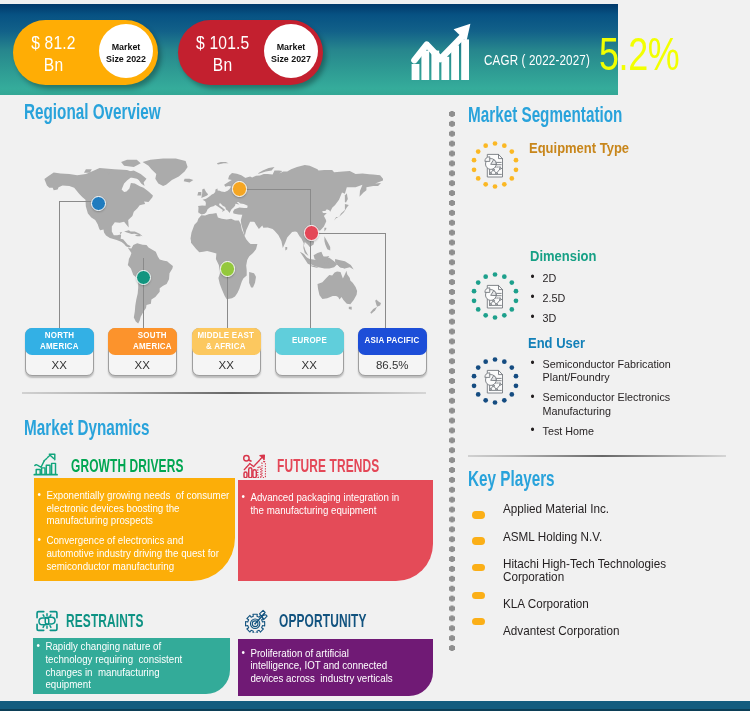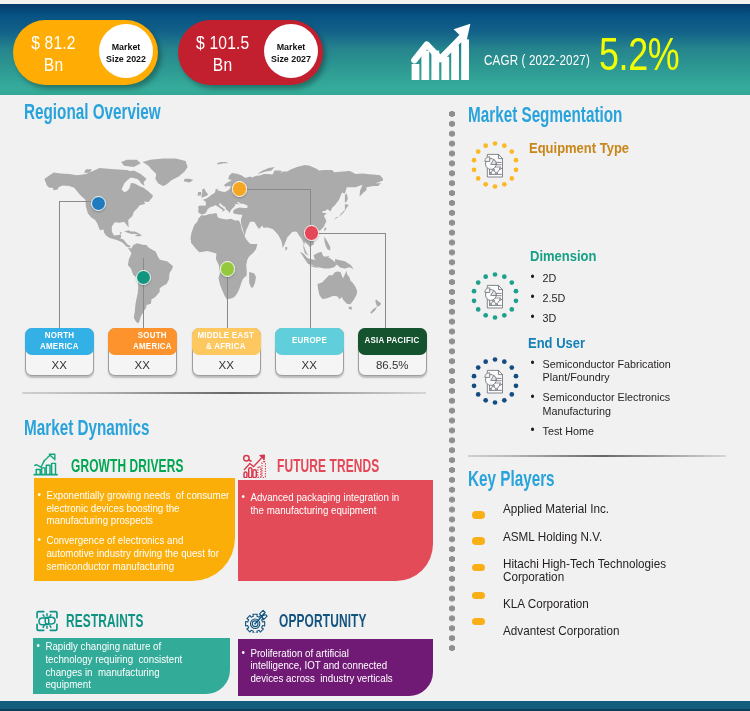--- a/index.html
+++ b/index.html
@@ -62,21 +62,21 @@
   
   #kp-title{left:468px;top:468px;}
   .kp-bullet{position:absolute;left:472px;width:13px;height:7.6px;border-radius:3.8px;background:#FBAF17;}
   .kp-text{position:absolute;left:502.5px;color:#231f20;font-size:12.2px;line-height:13.4px;width:180px;
     font-family:"Liberation Sans",sans-serif;transform:scaleX(0.96);transform-origin:0 0;}
 
   #bottombar{position:absolute;left:0;top:701px;width:750px;height:10px;background:#145C7E;
     border-bottom:2px solid #0C3F57;box-sizing:border-box;}
 
   
-  #header{position:absolute;left:0;top:4px;width:750px;height:91px;
+  #header{position:absolute;left:0;top:4px;width:618px;height:91px;
     background:linear-gradient(180deg,#01396A 0%,#075283 12%,#126189 30%,#26858D 50%,#2D9892 70%,#35AC9B 93%,#33A795 100%);}
   .pill{position:absolute;border-radius:34px;display:flex;align-items:center;
     box-shadow:3px 4px 5px rgba(0,0,0,0.30);}
   .pill .amt{color:#fff;font-size:18.6px;line-height:22.3px;font-weight:400;letter-spacing:0.2px;
     text-align:center;font-family:"Liberation Sans",sans-serif;}
   .pill .amt span{display:inline-block;transform:scaleX(0.84);}
   .pill .badge{position:absolute;background:#fff;border-radius:50%;display:flex;flex-direction:column;
     align-items:center;justify-content:center;}
   .pill .badge span{font-size:8.9px;line-height:12.3px;color:#111;font-weight:bold;white-space:nowrap;
     font-family:"Liberation Sans",sans-serif;}
@@ -209,21 +209,21 @@
     </div>
     <div class="rval">XX</div>
   </div>
   <div class="rbox" style="left:275px;top:328px;">
     <div class="rhead" style="background:#60CEDB;">
       <span>EUROPE</span>
     </div>
     <div class="rval">XX</div>
   </div>
   <div class="rbox" style="left:358px;top:328px;">
-    <div class="rhead" style="background:#14532d;">
+    <div class="rhead" style="background:#1d4ed8;">
       <span>ASIA PACIFIC</span>
     </div>
     <div class="rval">86.5%</div>
   </div>
 
   <div class="sec-title" id="dynamics-title">Market Dynamics</div>
 
   <svg class="dyn-icon" style="left:33px;top:451px;width:25px;height:24.5px;" viewBox="0 0 25 24">
     <g fill="none" stroke="#12A57C" stroke-width="1.45" stroke-linecap="round" stroke-linejoin="round">
       <path d="M3.2 23.0 L3.2 18.3 L7.2 18.3 L7.2 23.0"></path>

